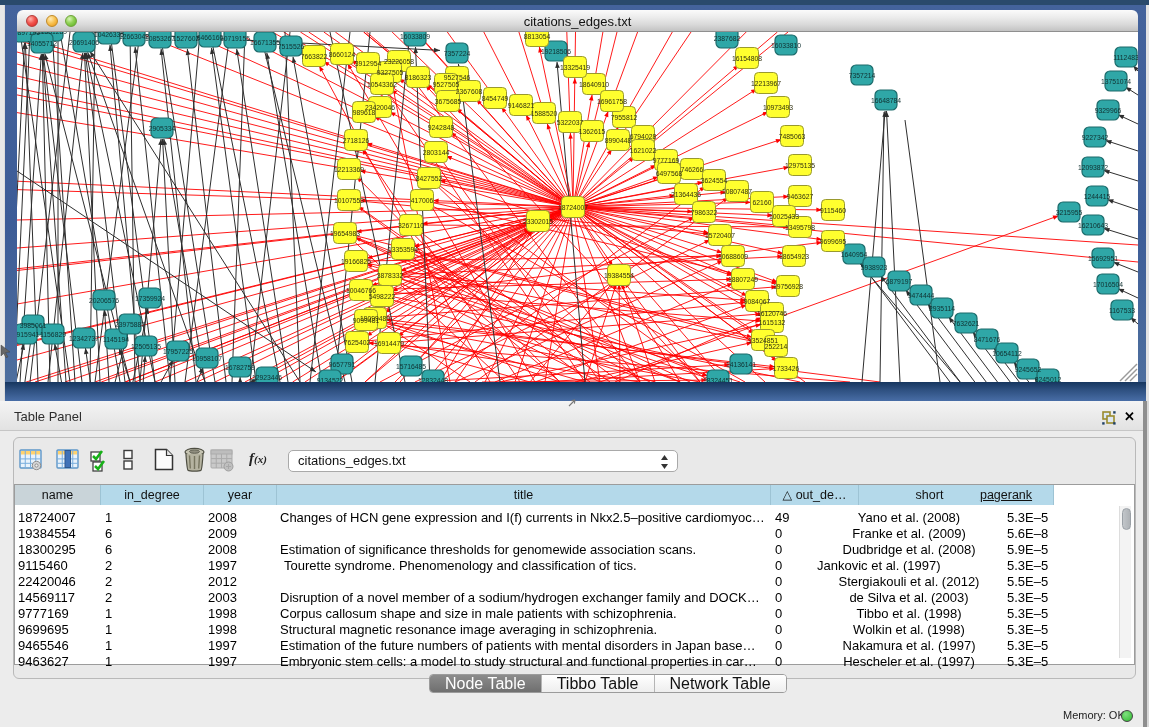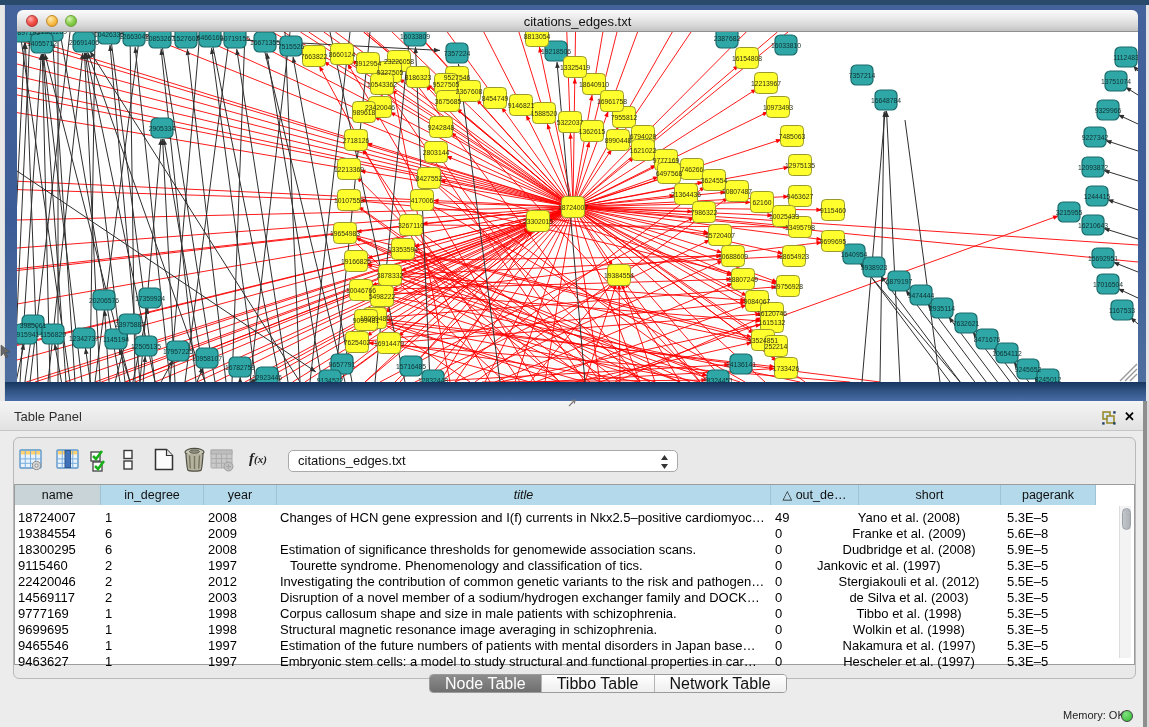--- a/index.html
+++ b/index.html
@@ -930,24 +930,24 @@
   </svg>
 <div style="position:absolute;left:249px;top:450px;font-size:15px;font-style:italic;font-weight:bold;color:#222;font-family:'Liberation Serif',serif">f<span style="font-size:11px">(x)</span></div>
 <div id="dropdown">citations_edges.txt<svg style="position:absolute;right:8px;top:4px" width="9" height="14" viewBox="0 0 9 14">
       <path d="M4.5 0L8 5H1Z" fill="#333"></path>
       <path d="M4.5 14L8 9H1Z" fill="#333"></path>
     </svg></div>
 <div id="tbl">
     <div class="hc" style="left:0px;width:86px;background:#c9d4d9;">name</div>
 <div class="hc" style="left:86px;width:103px;">in_degree</div>
 <div class="hc" style="left:189px;width:73px;">year</div>
-<div class="hc" style="left:262px;width:494px;font-style:italic;">title</div>
+<div class="hc" style="left:262px;width:494px;">title</div>
 <div class="hc" style="left:756px;width:88px;">△ out_de…</div>
 <div class="hc" style="left:844px;width:142px;">short</div>
-<div class="hc" style="left:986px;width:95px;">pagerank</div>
+<div class="hc" style="left:944px;width:95px;text-decoration:underline;">pagerank</div>
 <div class="row" style="top:25px;left:0;width:1119px">
       <span class="c" style="left:3px">18724007</span>
       <span class="c" style="left:90px">1</span>
       <span class="c" style="left:193px">2008</span>
       <span class="c" style="left:265px">Changes of HCN gene expression and I(f) currents in Nkx2.5–positive cardiomyoc…</span>
       <span class="c" style="left:760px">49</span>
       <span class="c" style="left:802px;width:184px;text-align:center">Yano et al. (2008)</span>
       <span class="c" style="left:992px">5.3E–5</span>
     </div>
 <div class="row" style="top:41px;left:0;width:1119px">
@@ -964,30 +964,29 @@
       <span class="c" style="left:193px">2008</span>
       <span class="c" style="left:265px">Estimation of significance thresholds for genomewide association scans.</span>
       <span class="c" style="left:760px">0</span>
       <span class="c" style="left:802px;width:184px;text-align:center">Dudbridge et al. (2008)</span>
       <span class="c" style="left:992px">5.9E–5</span>
     </div>
 <div class="row" style="top:73px;left:0;width:1119px">
       <span class="c" style="left:3px">9115460</span>
       <span class="c" style="left:90px">2</span>
       <span class="c" style="left:193px">1997</span>
-      <span class="c" style="left:275px">Tourette syndrome. Phenomenology and classification of tics.</span>
+      <span class="c" style="left:269px">Tourette syndrome. Phenomenology and classification of tics.</span>
       <span class="c" style="left:760px">0</span>
       <span class="c" style="left:802px;width:184px;text-align:left">Jankovic et al. (1997)</span>
       <span class="c" style="left:992px">5.3E–5</span>
     </div>
 <div class="row" style="top:89px;left:0;width:1119px">
       <span class="c" style="left:3px">22420046</span>
       <span class="c" style="left:90px">2</span>
       <span class="c" style="left:193px">2012</span>
-      <span class="c" style="left:265px">Investigating the contribution of common genetic variants to the risk and pathogen…</span>
       <span class="c" style="left:760px">0</span>
       <span class="c" style="left:802px;width:184px;text-align:center">Stergiakouli et al. (2012)</span>
       <span class="c" style="left:992px">5.5E–5</span>
     </div>
 <div class="row" style="top:105px;left:0;width:1119px">
       <span class="c" style="left:3px">14569117</span>
       <span class="c" style="left:90px">2</span>
       <span class="c" style="left:193px">2003</span>
       <span class="c" style="left:265px">Disruption of a novel member of a sodium/hydrogen exchanger family and DOCK…</span>
       <span class="c" style="left:760px">0</span>

